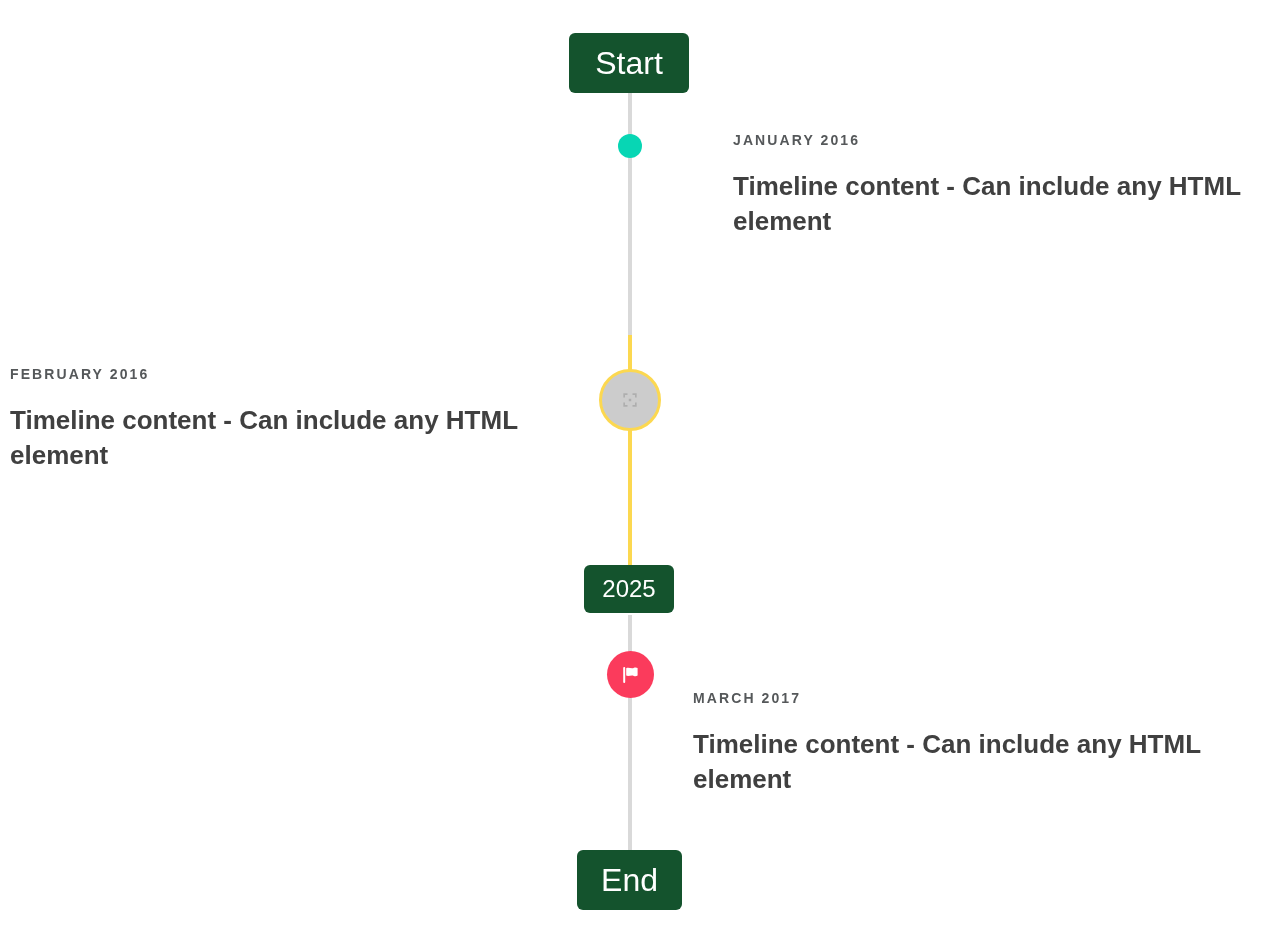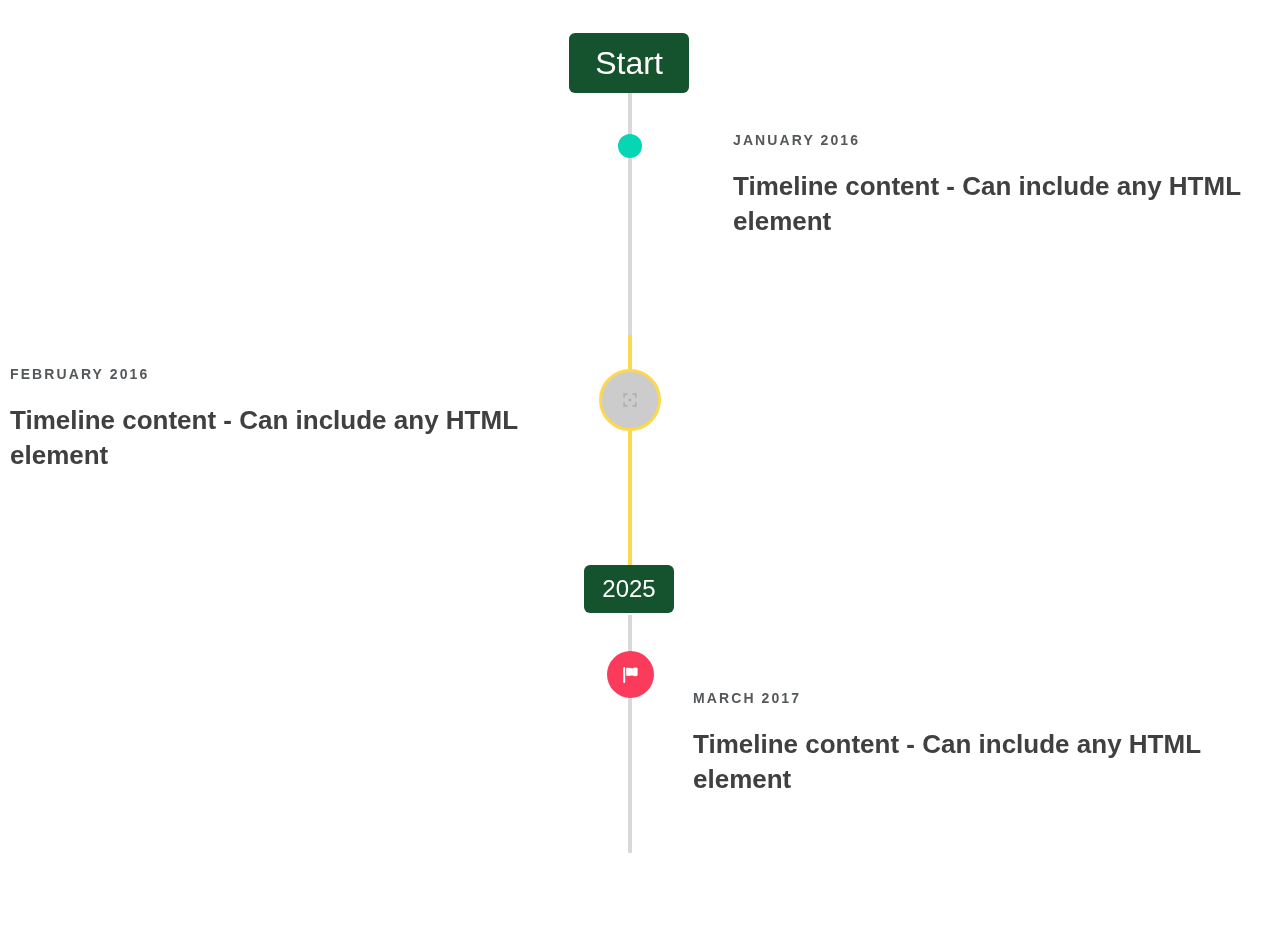--- a/index.html
+++ b/index.html
@@ -155,14 +155,17 @@
     <svg class="flag-glyph" viewBox="0 0 24 24">
       <rect x="4.2" y="4" width="2" height="16" rx="0.9" fill="#ffffff"></rect>
       <path d="M7.2 5.2c2.6-1.5 5.2 1.1 7.8-0.4c1.4-0.8 2.6-0.3 3.6 0.2v7.6c-1.1 0.6-2.3 1.1-3.8 0.3c-2.5-1.4-5 1.1-7.6-0.3V5.2z" fill="#ffffff"></path>
     </svg>
   </div>
   <div class="entry entry-right entry-mar">
     <div class="entry-heading">MARCH 2017</div>
     <div class="entry-body">Timeline content - Can include any HTML element</div>
   </div>
 
+  <div class="badge badge-end">
+    <span>End</span>
+  </div>
 
 </div>
 
 </body></html>

